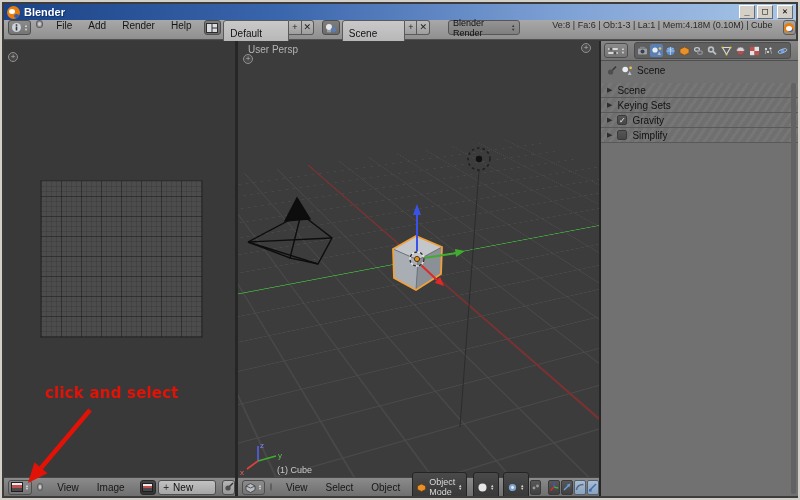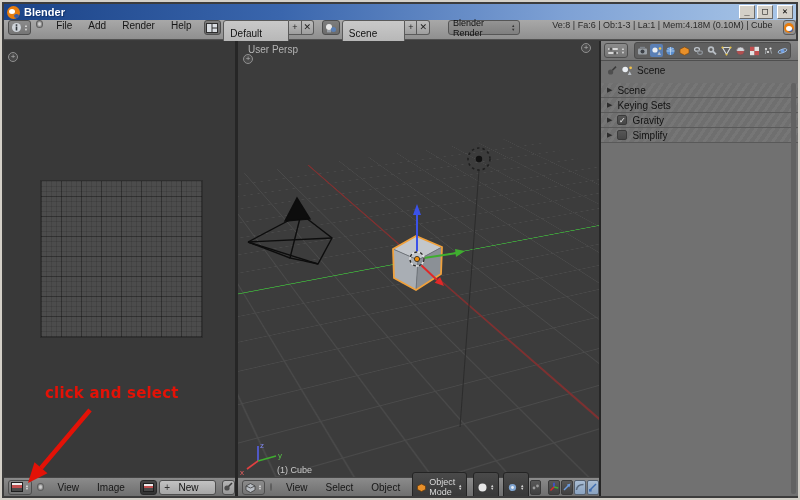--- a/index.html
+++ b/index.html
@@ -58,21 +58,21 @@
       repeating-linear-gradient(0deg,  rgba(0,0,0,0.10) 0 1px, transparent 1px 5px),
       repeating-linear-gradient(90deg, rgba(0,0,0,0.28) 0 1px, transparent 1px 20px),
       repeating-linear-gradient(0deg,  rgba(0,0,0,0.28) 0 1px, transparent 1px 20px); }
   .img-icon { width:12px; height:10px; border:1px solid #1f1f1f;
     background:linear-gradient(#ececec 0 30%, #c05050 30% 62%, #4a4a4a 62% 100%); }
   .dark-browse { height:15px; width:22px; border:1px solid #2a2a2a; border-radius:3px; background:linear-gradient(#474747,#333);
     display:flex; align-items:center; justify-content:center; }
   .new-btn { height:15px; width:73px; border:1px solid #4e4e4e; border-radius:3px; background:linear-gradient(#c2c2c2,#a6a6a6);
     display:flex; align-items:center; font-size:10px; color:#111; }
   .new-btn .plus { width:14px; text-align:center; color:#333; font-size:10px; }
-  .new-btn .lbl { flex:1; text-align:right; padding-right:16px; }
+  .new-btn .lbl { flex:1; text-align:right; padding-right:22px; }
   .pin-btn { height:15px; width:17px; border:1px solid #4e4e4e; border-radius:3px; background:linear-gradient(#b5b5b5,#989898);
     display:flex; align-items:center; justify-content:center; }
 
   
   #viewport { left:236px; width:361px; background:#3c3c3c; }
   #floor { position:absolute; left:-173px; top:-133px; width:704px; height:704px;
     background-image:
       repeating-linear-gradient(90deg, #4a4a4a 0 1px, transparent 1px 44px),
       repeating-linear-gradient(0deg,  #4a4a4a 0 1px, transparent 1px 44px);
     transform:perspective(800px) rotateX(66deg) rotateZ(-25deg); }

